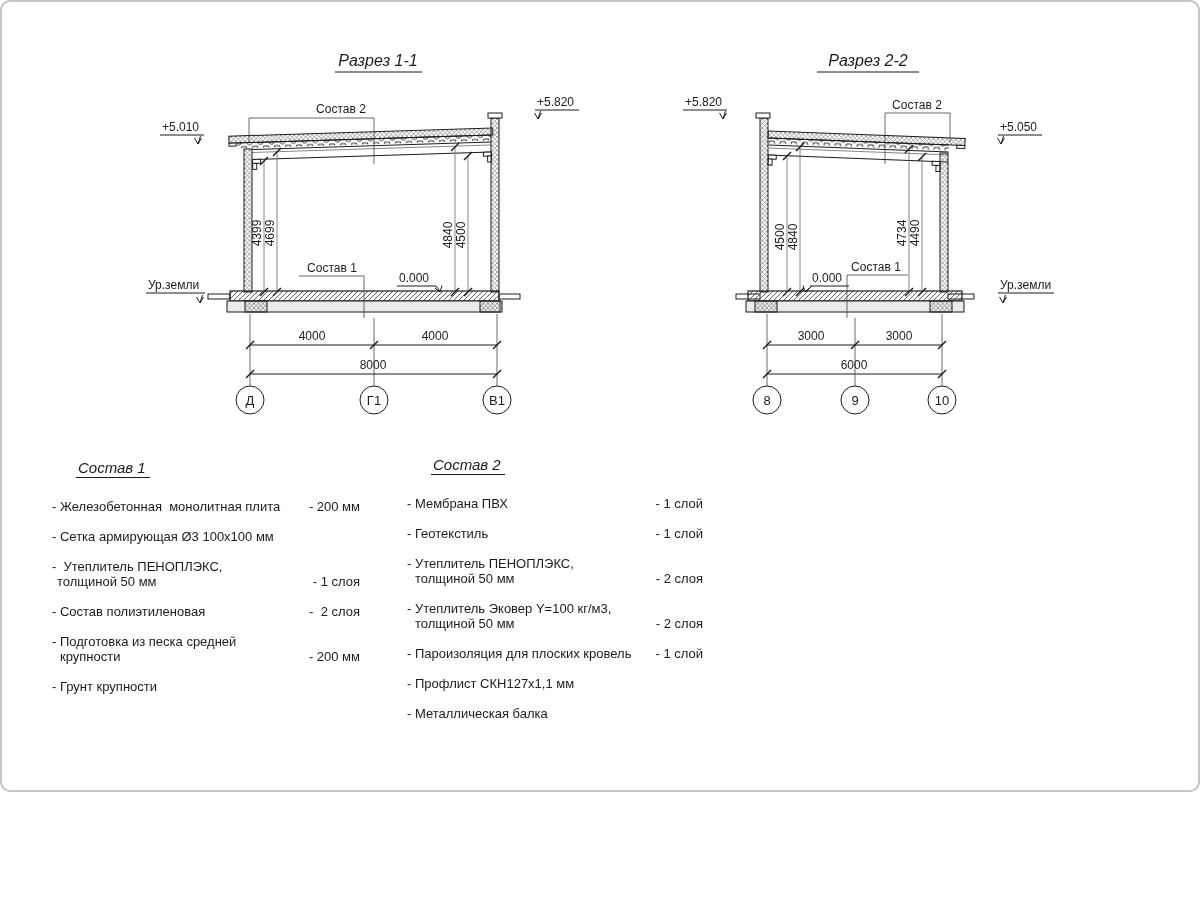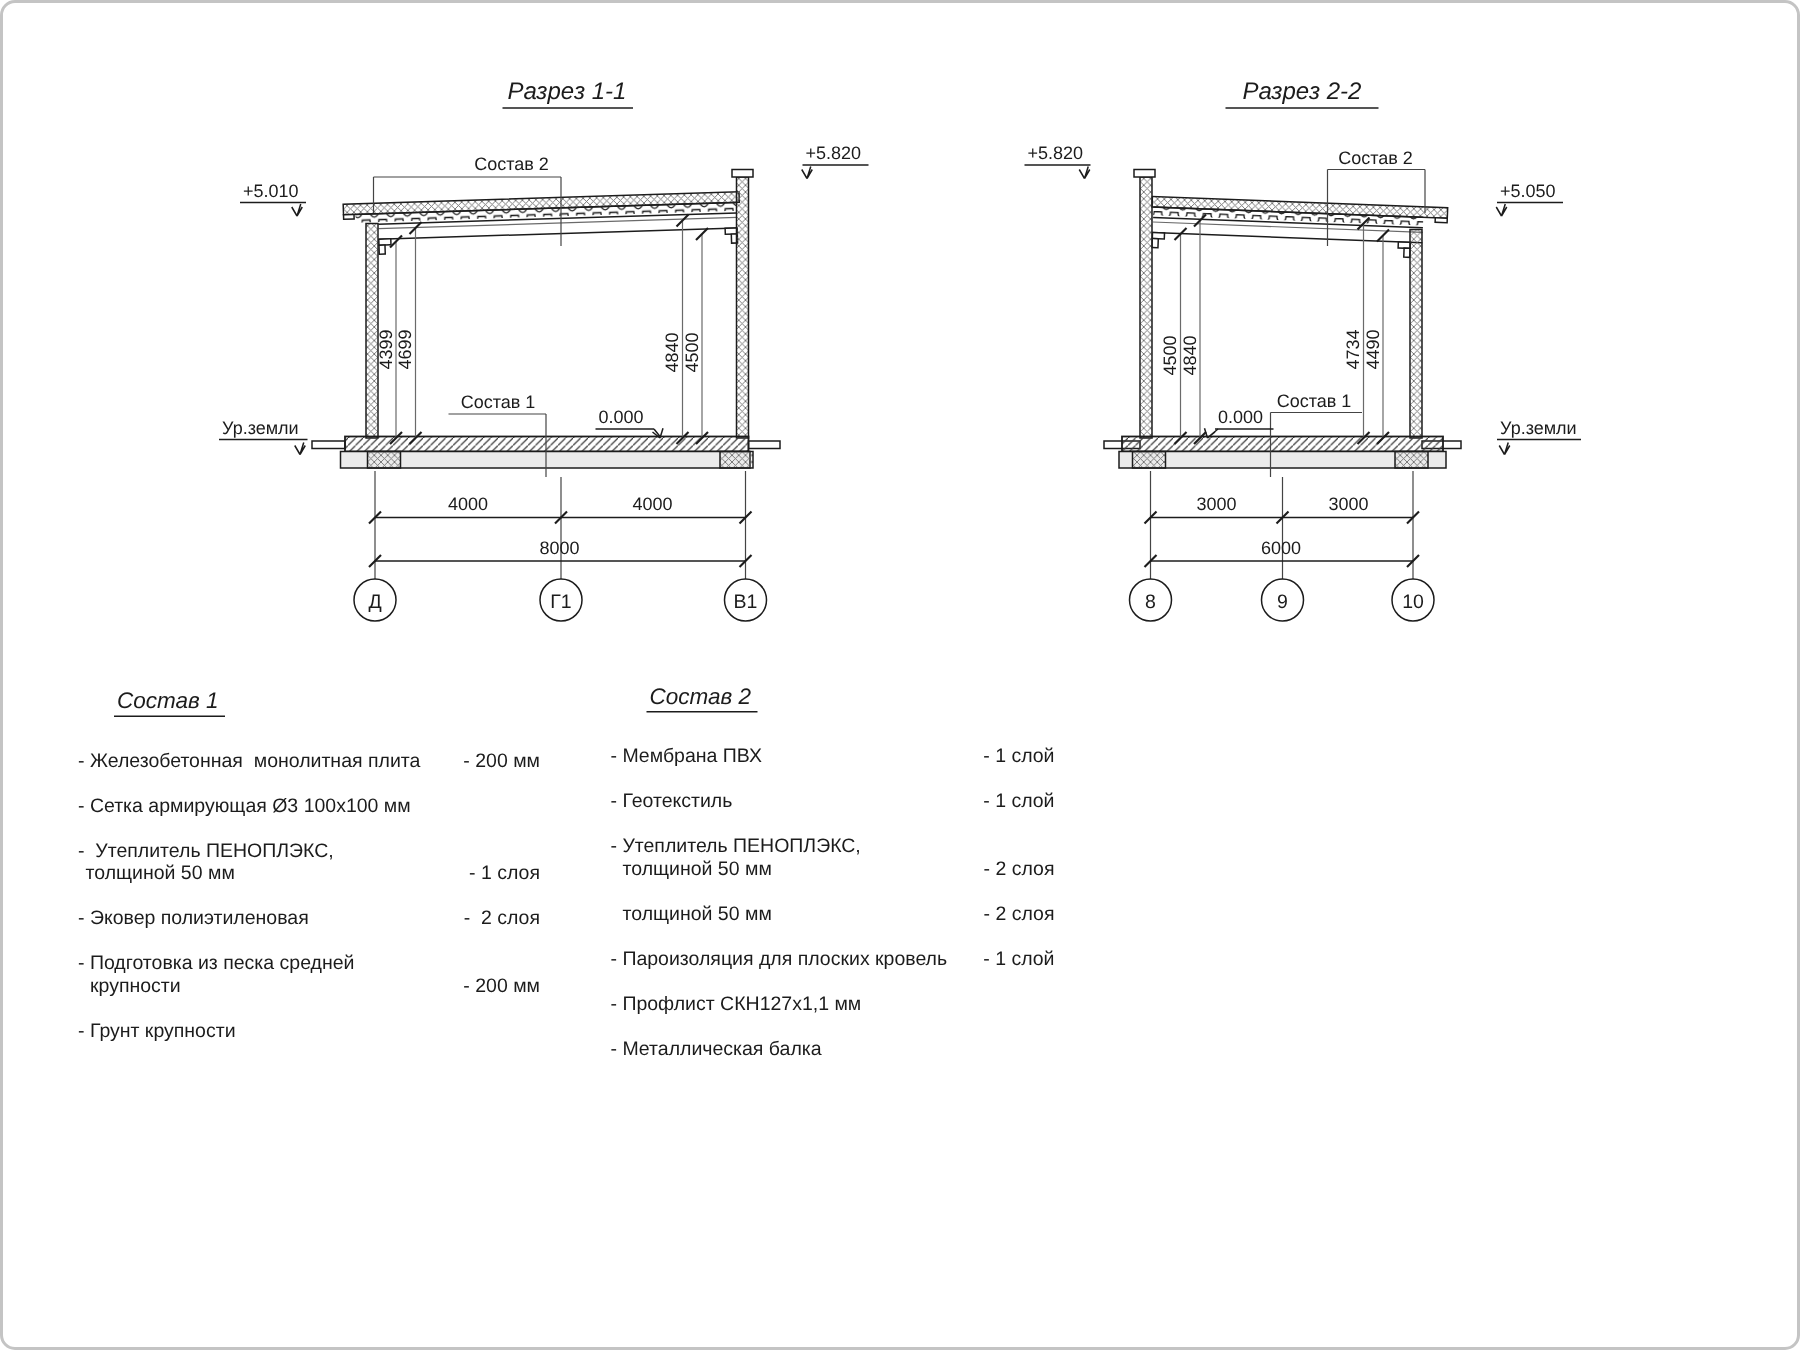--- a/index.html
+++ b/index.html
@@ -1,16 +1,16 @@
 <!DOCTYPE html>
 <html><head>
 <meta charset="utf-8">
 <style>
   html,body{margin:0;padding:0;background:#fff;}
-  .page{position:relative;width:1200px;height:900px;box-sizing:border-box;
+  .page{position:relative;width:1200px;height:792px;box-sizing:border-box;
         border:2px solid #c4c4c4;border-radius:10px;background:#fff;overflow:hidden;
         font-family:"Liberation Sans",sans-serif;color:#1c1c1c;}
   svg{position:absolute;left:0;top:0;}
   svg text{fill:#1c1c1c;font-family:"Liberation Sans",sans-serif;}
   .ttl{font-size:16px;font-style:italic;}
   .lbl{font-size:12px;}
   .dimtxt{font-size:12px;}
   .axistxt{font-size:13px;}
   .med{stroke:#1c1c1c;stroke-width:1;fill:none;}
   .thin{stroke:#6a6a6a;stroke-width:0.8;fill:none;}
@@ -288,21 +288,21 @@
   </div>
   <div class="item">
     <div class="l1">- Сетка армирующая Ø3 100х100 мм</div>
   </div>
   <div class="item">
     <div class="l1">-  Утеплитель ПЕНОПЛЭКС,</div>
     <div class="l2 ind5">толщиной 50 мм</div>
     <span class="val">- 1 слоя</span>
   </div>
   <div class="item">
-    <div class="l1">- Эковер полиэтиленовая</div>
+    <div class="l1">- Состав полиэтиленовая</div>
     <span class="val">-  2 слоя</span>
   </div>
   <div class="item">
     <div class="l1">- Подготовка из песка средней</div>
     <div class="l2 ind8">крупности</div>
     <span class="val">- 200 мм</span>
   </div>
   <div class="item">
     <div class="l1">- Грунт крупности</div>
   </div>
@@ -317,20 +317,21 @@
   <div class="item">
     <div class="l1">- Геотекстиль</div>
     <span class="val">- 1 слой</span>
   </div>
   <div class="item">
     <div class="l1">- Утеплитель ПЕНОПЛЭКС,</div>
     <div class="l2 ind8">толщиной 50 мм</div>
     <span class="val">- 2 слоя</span>
   </div>
   <div class="item">
+    <div class="l1">- Утеплитель Эковер Y=100 кг/м3,</div>
     <div class="l2 ind8">толщиной 50 мм</div>
     <span class="val">- 2 слоя</span>
   </div>
   <div class="item">
     <div class="l1">- Пароизоляция для плоских кровель</div>
     <span class="val">- 1 слой</span>
   </div>
   <div class="item">
     <div class="l1">- Профлист СКН127х1,1 мм</div>
   </div>

